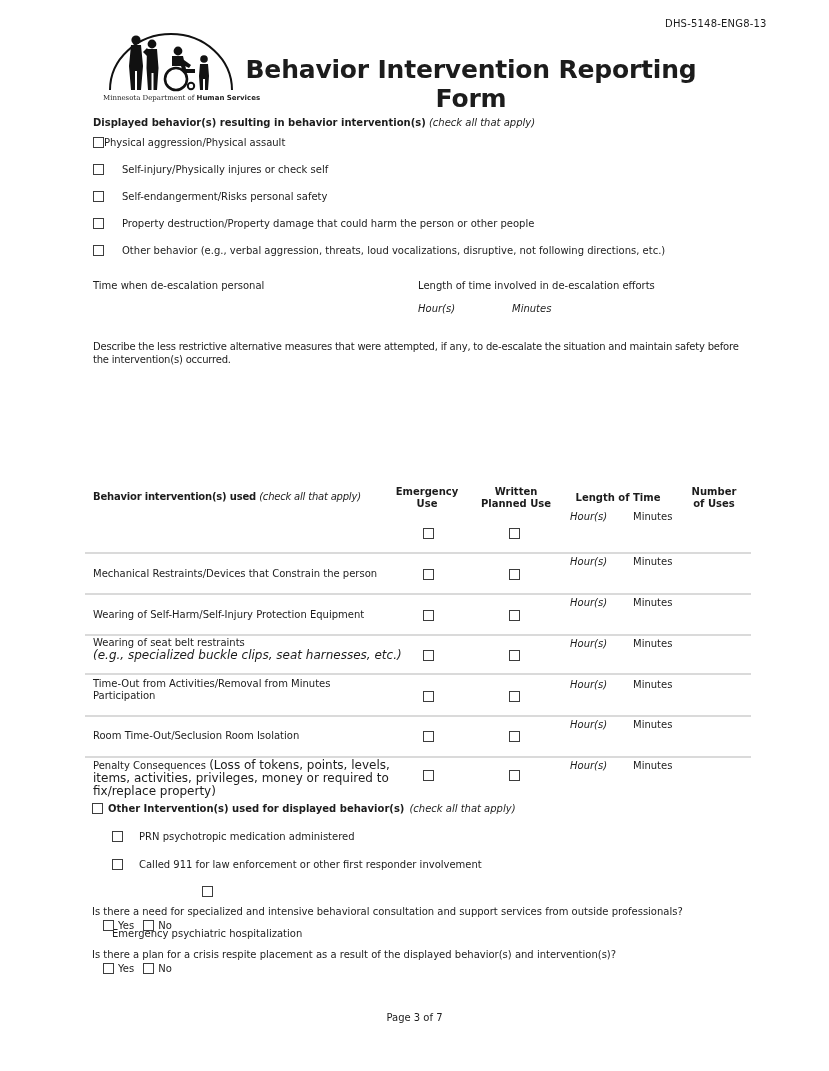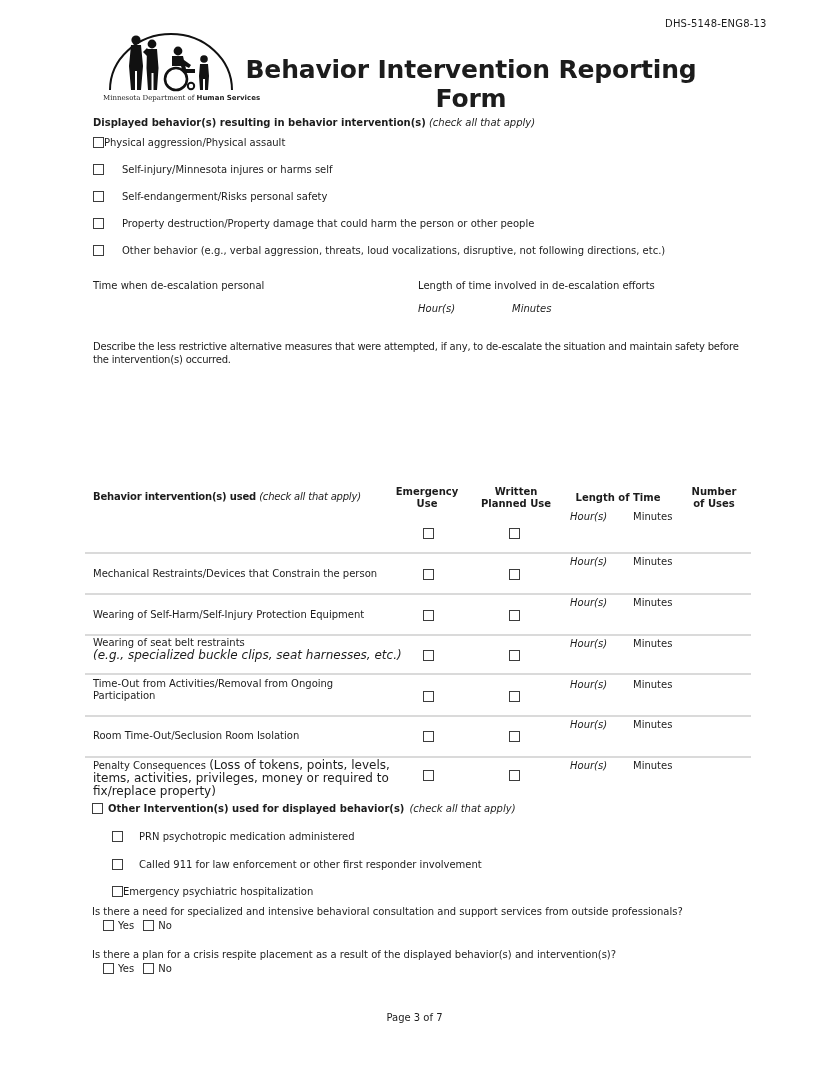--- a/index.html
+++ b/index.html
@@ -63,21 +63,21 @@
     <span class="b">Displayed behavior(s) resulting in behavior intervention(s)</span>
     <span class="it">(check all that apply)</span>
   </div>
 
   <div class="abs row-flex" style="left:93px;top:137px;">
     <span class="cb"></span>
     <span>Physical aggression/Physical assault</span>
   </div>
   <div class="abs row-flex" style="left:93px;top:164px;gap:18px;">
     <span class="cb"></span>
-    <span>Self-injury/Minnesota injures or harms self</span>
+    <span>Self-injury/Physically injures or check self</span>
   </div>
   <div class="abs row-flex" style="left:93px;top:191px;gap:18px;">
     <span class="cb"></span>
     <span>Self-endangerment/Risks personal safety</span>
   </div>
   <div class="abs row-flex" style="left:93px;top:218px;gap:18px;">
     <span class="cb"></span>
     <span>Property destruction/Property damage that could harm the person or other people</span>
   </div>
   <div class="abs row-flex" style="left:93px;top:245px;gap:18px;">
@@ -126,21 +126,21 @@
   <div class="abs t-label" style="left:93px;top:637px;width:340px;">
     <div>Wearing of seat belt restraints</div>
     <div class="small it">(e.g., specialized buckle clips, seat harnesses, etc.)</div>
   </div>
   <span class="cb abs" style="left:423px;top:650px;"></span>
   <span class="cb abs" style="left:509px;top:650px;"></span>
   <div class="sep" style="top:673px;"></div>
 
   <div class="abs it" style="left:570px;top:679px;">Hour(s)</div>
   <div class="abs" style="left:633px;top:679px;">Minutes</div>
-  <div class="abs t-label" style="left:93px;top:678px;width:278px;">Time-Out from Activities/Removal from Ongoing Participation</div>
+  <div class="abs t-label" style="left:93px;top:678px;width:278px;">Time-Out from Activities/Removal from Minutes Participation</div>
   <span class="cb abs" style="left:423px;top:691px;"></span>
   <span class="cb abs" style="left:509px;top:691px;"></span>
   <div class="sep" style="top:715px;"></div>
 
   <div class="abs it" style="left:570px;top:719px;">Hour(s)</div>
   <div class="abs" style="left:633px;top:719px;">Minutes</div>
   <div class="abs t-label" style="left:93px;top:730px;width:340px;">Room Time-Out/Seclusion Room Isolation</div>
   <span class="cb abs" style="left:423px;top:731px;"></span>
   <span class="cb abs" style="left:509px;top:731px;"></span>
   <div class="sep" style="top:756px;"></div>
@@ -160,21 +160,21 @@
     <span class="it">(check all that apply)</span>
   </div>
   <div class="abs row-flex" style="left:112px;top:831px;gap:16px;">
     <span class="cb"></span>
     <span>PRN psychotropic medication administered</span>
   </div>
   <div class="abs row-flex" style="left:112px;top:859px;gap:16px;">
     <span class="cb"></span>
     <span>Called 911 for law enforcement or other first responder involvement</span>
   </div>
-  <div class="abs row-flex" style="left:112px;top:886px;gap:0;">
+  <div class="abs row-flex" style="left:112px;top:886px;gap:31px;flex-direction:column;">
     <span class="cb"></span>
     <span>Emergency psychiatric hospitalization</span>
   </div>
 
   <div class="abs" style="left:92px;top:906px;width:700px;">Is there a need for specialized and intensive behavioral consultation and support services from outside professionals?</div>
   <div class="abs row-flex" style="left:103px;top:920px;">
     <span class="cb"></span>
     <span style="margin-left:4px;">Yes</span>
     <span class="cb" style="margin-left:9px;"></span>
     <span style="margin-left:4px;">No</span>

